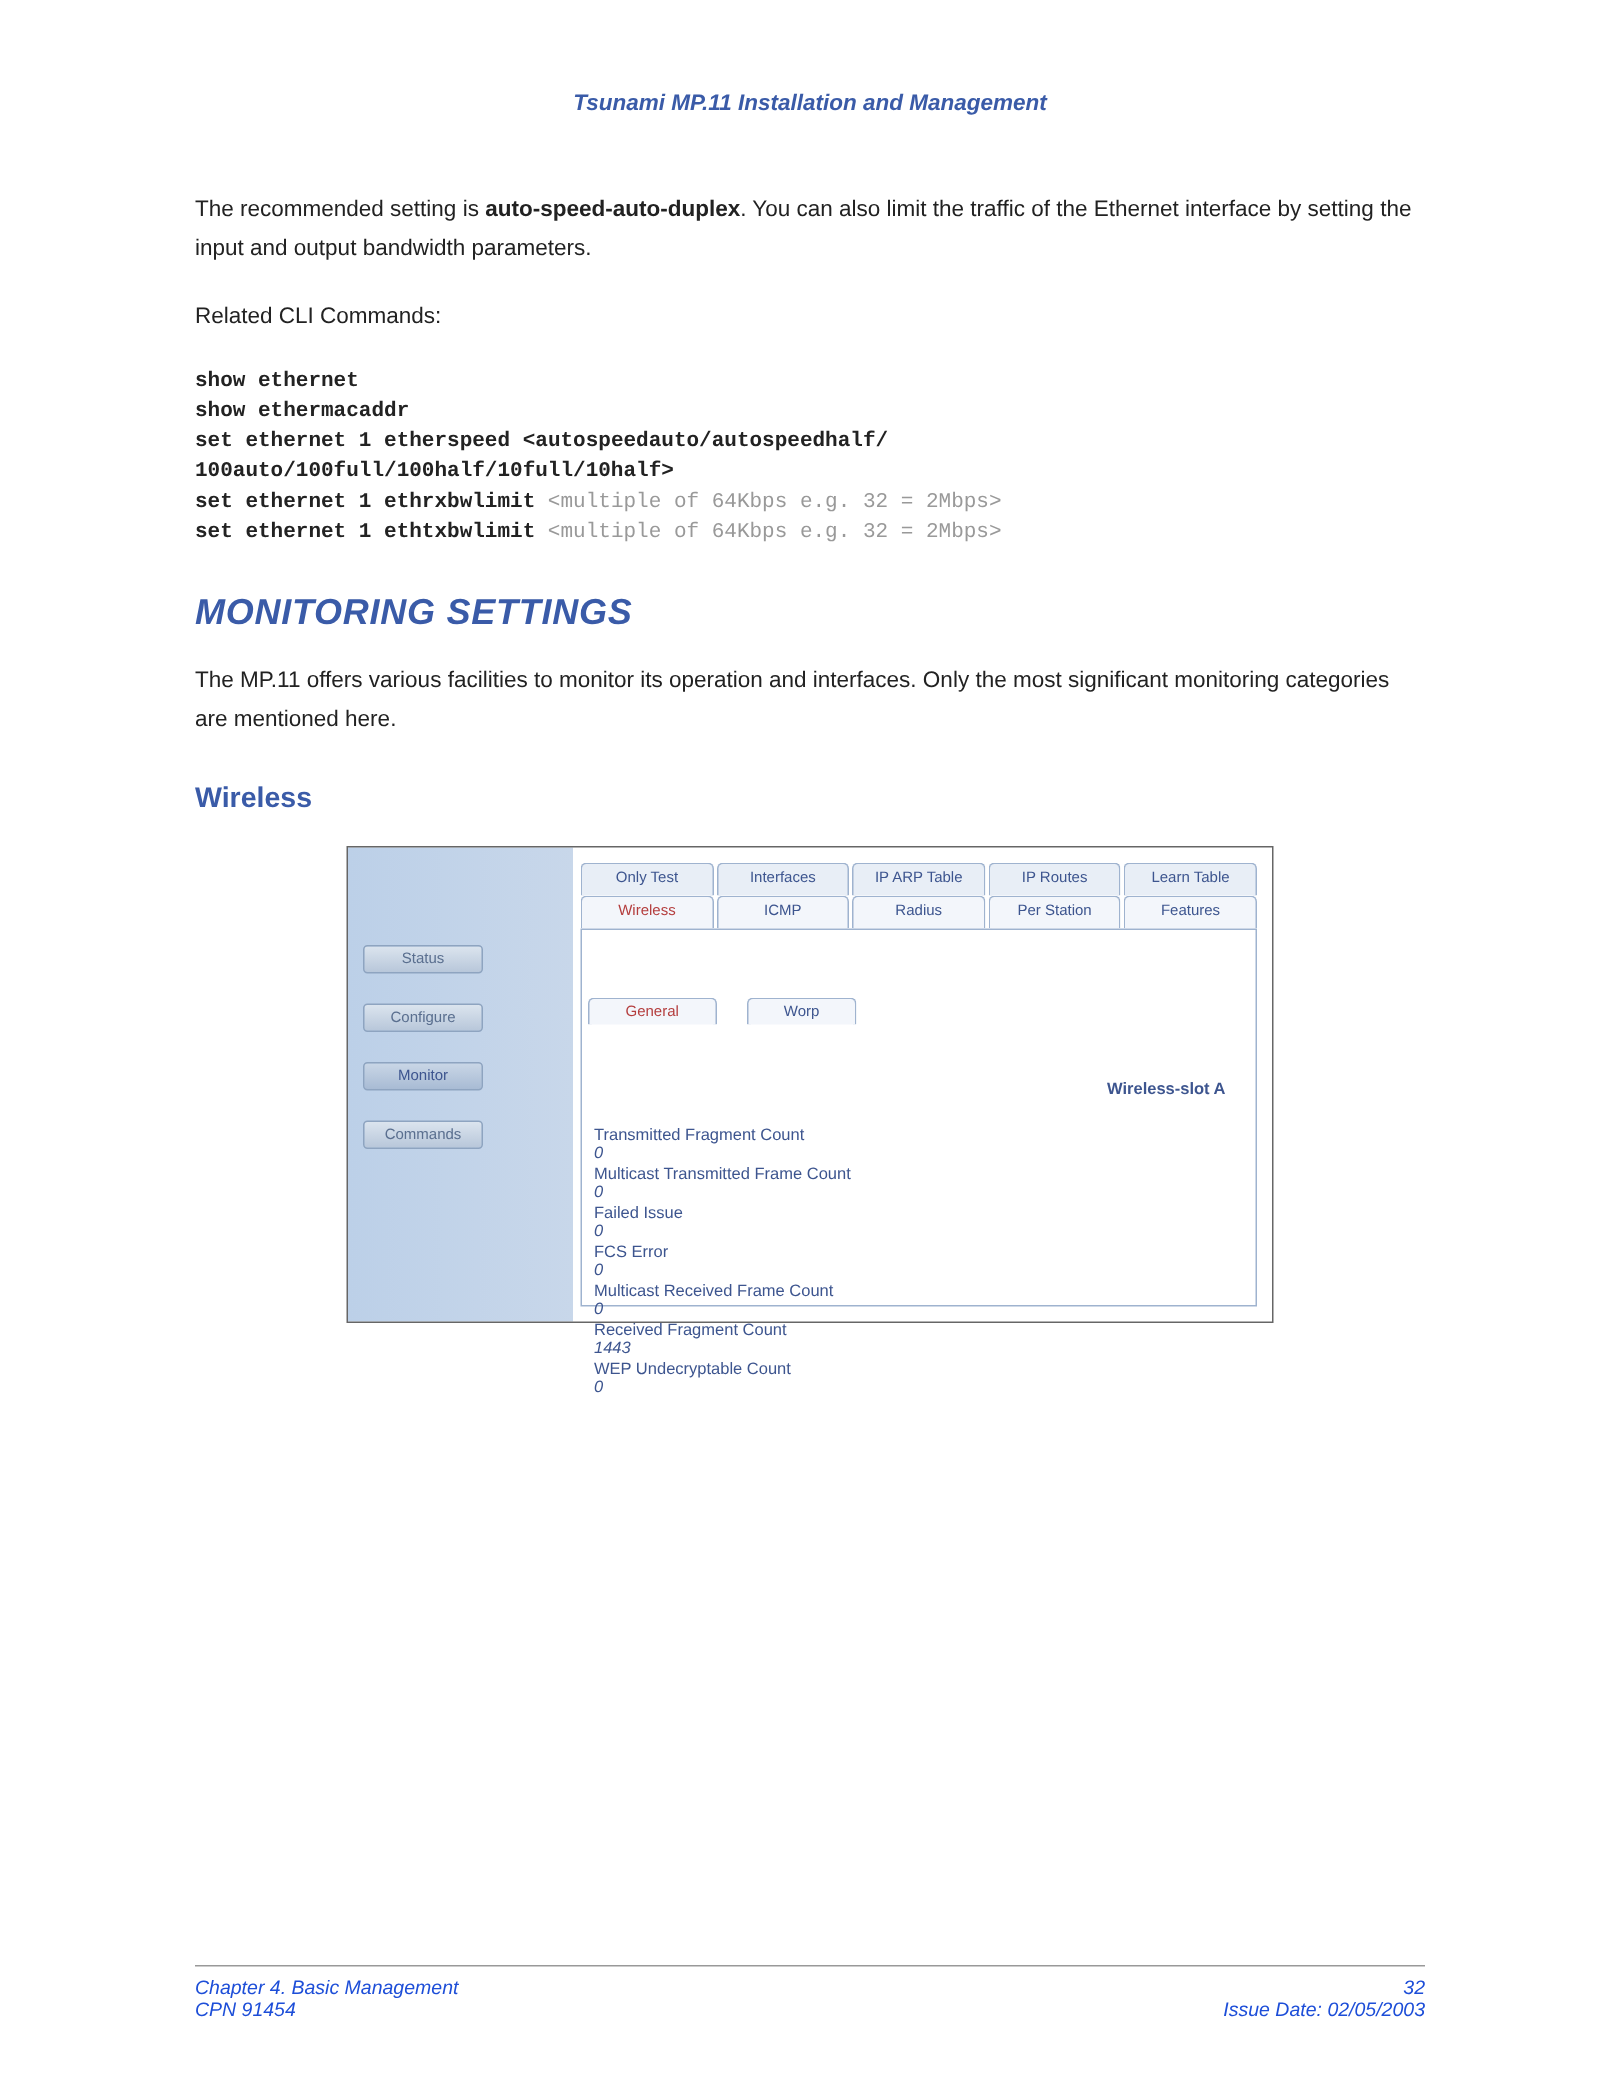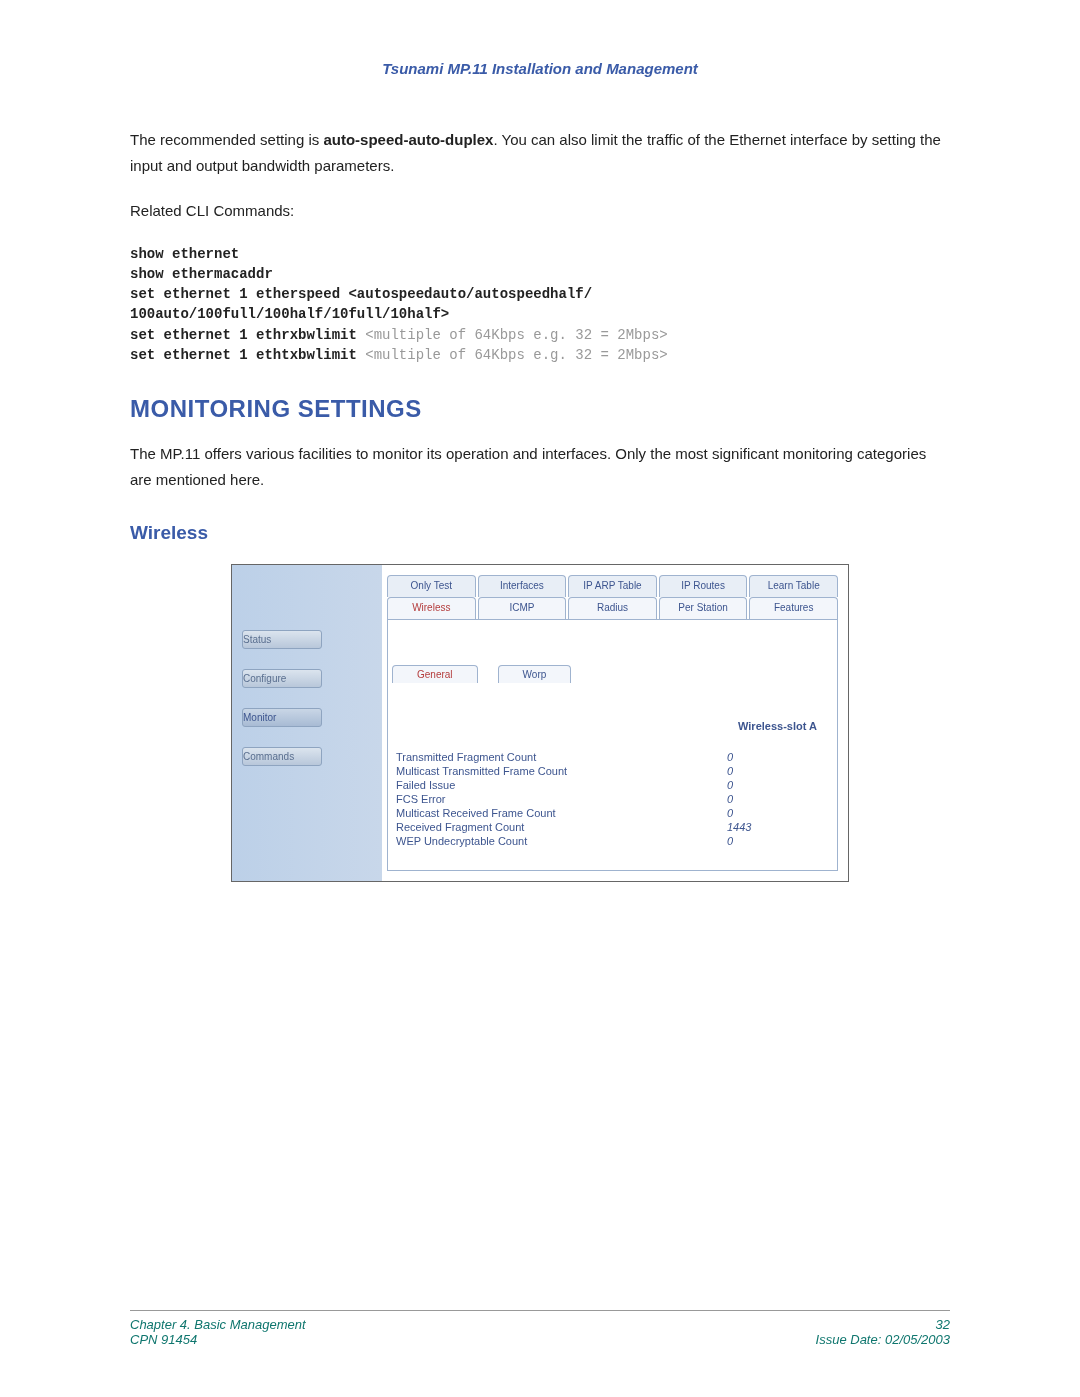--- a/index.html
+++ b/index.html
@@ -41,20 +41,21 @@
   }
   .cli-block b { font-weight: bold; }
   .cli-block .gray { color: #999; }
   h2.section {
     font-family: Arial, Helvetica, sans-serif;
     font-weight: bold;
     color: #3a5ba8;
     font-size: 24px;
     letter-spacing: 0.5px;
     margin: 30px 0 18px 0;
+    font-style: italic;
   }
   h3.subsection {
     font-family: Arial, Helvetica, sans-serif;
     font-weight: bold;
     color: #3a5ba8;
     font-size: 19px;
     margin: 30px 0 14px 0;
   }
   .arrow { font-family: Arial, sans-serif; }
   
@@ -74,21 +75,21 @@
     left: 10px;
     top: 65px;
     width: 80px;
   }
   .side-btn {
     background: linear-gradient(#dbe4ee, #b8c7da);
     border: 1px solid #8ea4c0;
     border-radius: 3px;
     color: #5a6f8f;
     font-size: 10px;
-    text-align: left;
+    text-align: center;
     padding: 3px 0;
     margin-bottom: 20px;
   }
   .side-btn.active { color: #3d558f; background: linear-gradient(#c9d6e6,#a8bbd4); }
   .tabs-row {
     position: absolute;
     left: 155px;
     top: 10px;
     right: 10px;
     height: 22px;
@@ -150,32 +151,33 @@
     right: 20px;
     top: 100px;
     font-size: 11px;
     font-weight: bold;
     color: #3d558f;
   }
   .stats-row {
     display: flex;
     justify-content: space-between;
     padding: 1px 20px 1px 0;
+    flex-direction: column;
   }
   .stats-row .val { font-style: italic; width: 80px; text-align: left; }
   .footer {
     position: absolute;
     left: 130px;
     right: 130px;
     bottom: 50px;
     border-top: 1px solid #999;
     padding-top: 6px;
     font-size: 13px;
     font-style: italic;
-    color: #0f766e;
+    color: #1d4ed8;
     display: flex;
     justify-content: space-between;
   }
   .footer-col { display: flex; flex-direction: column; }
   .footer-col.right { text-align: right; }
 </style>
 </head>
 <body>
 
 <div class="page">

